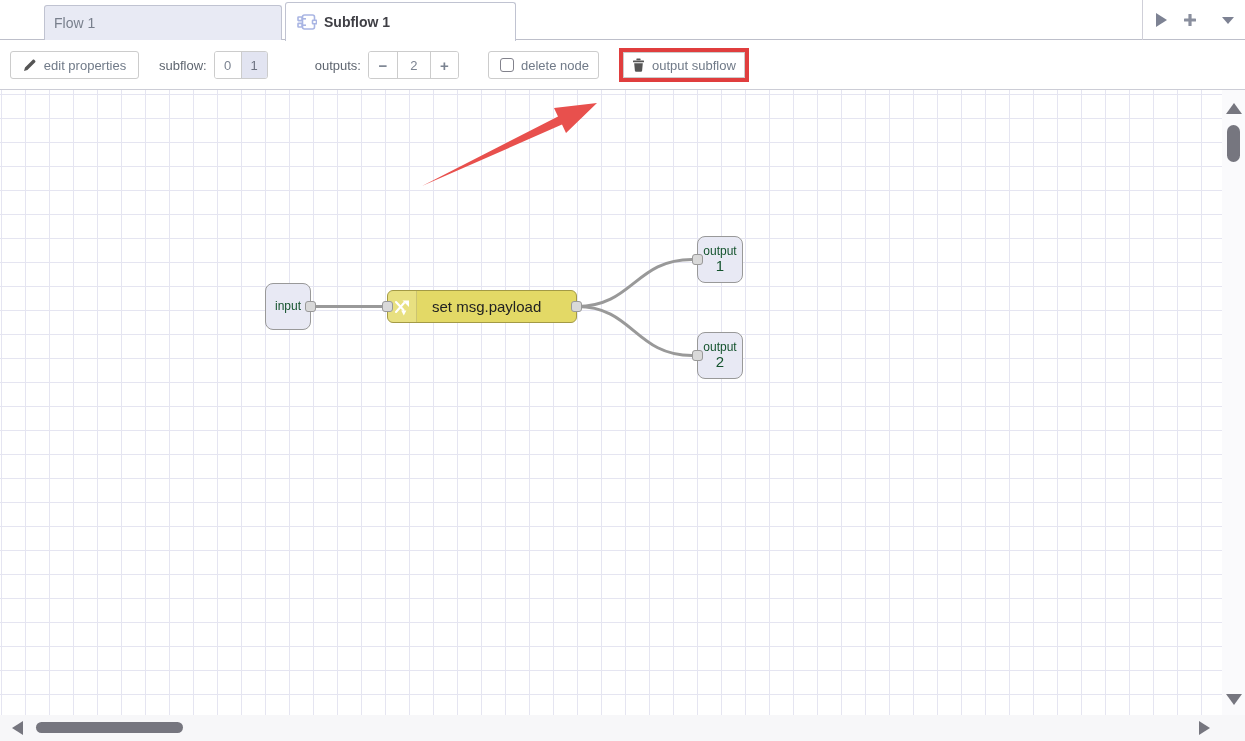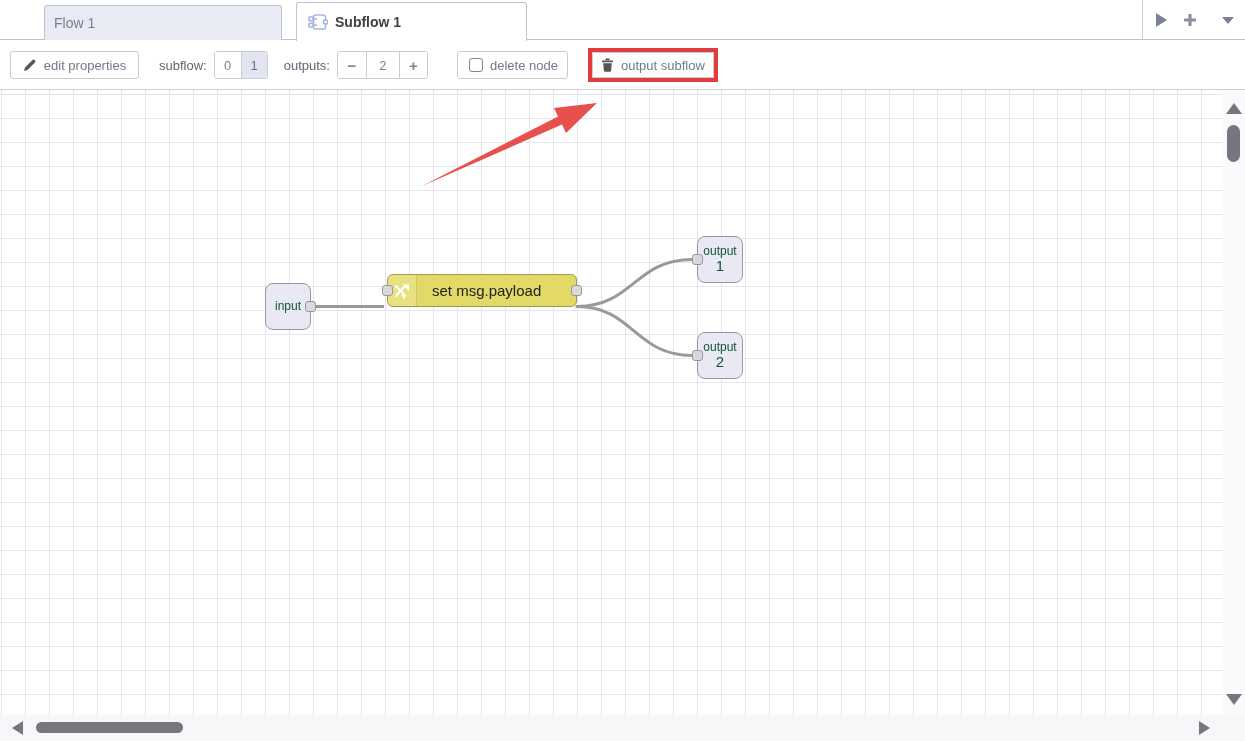--- a/index.html
+++ b/index.html
@@ -8,21 +8,21 @@
   .app { position:relative; width:1245px; height:741px; background:#fff; }
 
   
   .tabbar { position:absolute; top:0; left:0; width:1245px; height:40px;
     background:#fff; border-bottom:1px solid #bdbfca; z-index:5; }
   .tab { position:absolute; display:flex; align-items:center;
     border-radius:3px 3px 0 0; cursor:pointer; font-size:14px; }
   .tab-inactive { left:44px; top:5px; width:238px; height:35px;
     background:#e8eaf4; border:1px solid #c0c3d1; border-bottom:none;
     color:#787f8c; padding-left:9px; }
-  .tab-active { left:296px; top:2px; width:231px; height:39px;
+  .tab-active { left:285px; top:2px; width:231px; height:39px;
     background:#fff; border:1px solid #c0c3d1; border-bottom:none;
     color:#3f3f45; font-weight:bold; padding-left:11px; z-index:6; }
   .tab-active .tab-label { margin-left:7px; }
   .subflow-icon { display:inline-flex; width:20px; height:20px; }
   .tabbar-divider { position:absolute; left:1142px; top:0; height:40px;
     border-left:1px solid #cfcfd8; }
   .tabbar-btn { position:absolute; top:0; height:40px; width:26px;
     display:flex; align-items:center; justify-content:center; cursor:pointer; }
   .icon-play { width:0; height:0; border-top:7px solid transparent;
     border-bottom:7px solid transparent; border-left:11px solid #7d8293; }
@@ -32,21 +32,21 @@
   
   .toolbar { position:absolute; top:41px; left:0; width:1245px; height:49px;
     background:#fff; border-bottom:1px solid #cccdd6; display:flex;
     align-items:center; padding-left:10px; font-size:13px; color:#5f6670; }
   .tb-btn { display:flex; align-items:center; justify-content:center; gap:7px;
     height:28px; background:#fff; border:1px solid #ccc; border-radius:3px;
     color:#707a88; font-size:13px; cursor:pointer; }
   .btn-edit { width:129px; }
   .tb-label { color:#5f6670; }
   .lbl-inputs { margin-left:20px; margin-right:7px; }
-  .lbl-outputs { margin-left:16px; margin-right:7px; }
+  .lbl-outputs { margin-left:47px; margin-right:7px; }
   .btn-group { display:flex; height:28px; border:1px solid #ccc;
     border-radius:3px; overflow:hidden; }
   .btn-group > * { display:flex; align-items:center; justify-content:center;
     background:#fff; color:#7b8391; }
   .btn-group > * + * { border-left:1px solid #ccc; }
   .seg { width:26px; cursor:pointer; }
   .seg.selected { background:#e2e4f1; color:#6c7280; }
   .step-btn { width:28px; font-weight:bold; font-size:15px; cursor:pointer; }
   .step-value { width:33px; font-size:13px; }
   .btn-status { width:111px; margin-left:29px; justify-content:flex-start;
@@ -67,21 +67,21 @@
     background-size:24px 24px, 24px 24px;
     background-position:1px 0px, 0px 4px; }
   .wires-svg { position:absolute; top:0; left:0; width:1222px; height:625px; }
 
   .node { position:absolute; border-radius:8px; cursor:pointer; }
   .node-gray { width:46px; height:47px; background:#e8e9f4;
     border:1.5px solid #999; display:flex; flex-direction:column;
     align-items:center; justify-content:center; color:#14532d; }
   .node-sublabel { font-size:12px; line-height:13px; }
   .node-number { font-size:15px; line-height:16px; }
-  .node-change { left:387px; top:184px; width:190px; height:33px;
+  .node-change { left:387px; top:200px; width:190px; height:33px;
     background:#e3d966; border:1px solid #a39a45; border-radius:6px;
     display:flex; align-items:center; }
   .node-icon-box { width:29px; height:100%; border-right:1px solid rgba(0,0,0,0.12);
     background:rgba(255,255,255,0.18); border-radius:5px 0 0 5px;
     display:flex; align-items:center; justify-content:center; }
   .node-change-label { padding-left:15px; font-size:15px; color:#222; }
   .port { position:absolute; width:11px; height:11px; background:#d9d9d9;
     border:1px solid #999; border-radius:3px; cursor:crosshair; }
   .port-right { right:-6px; top:calc(50% - 6px); }
   .port-left { left:-6px; top:calc(50% - 6px); }

